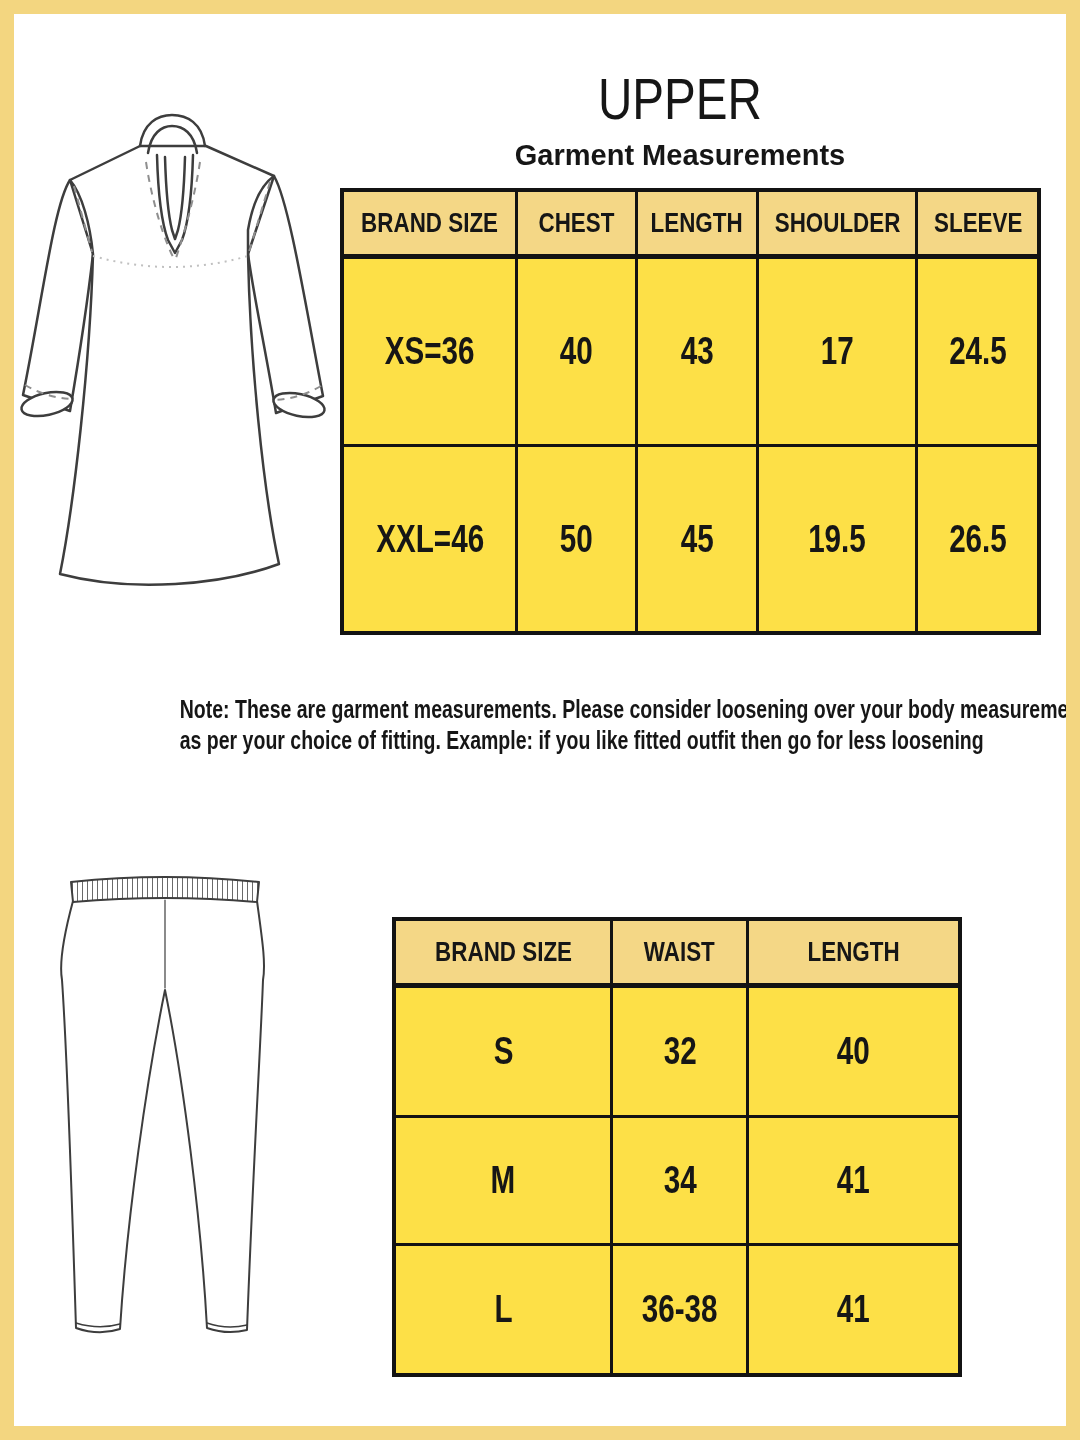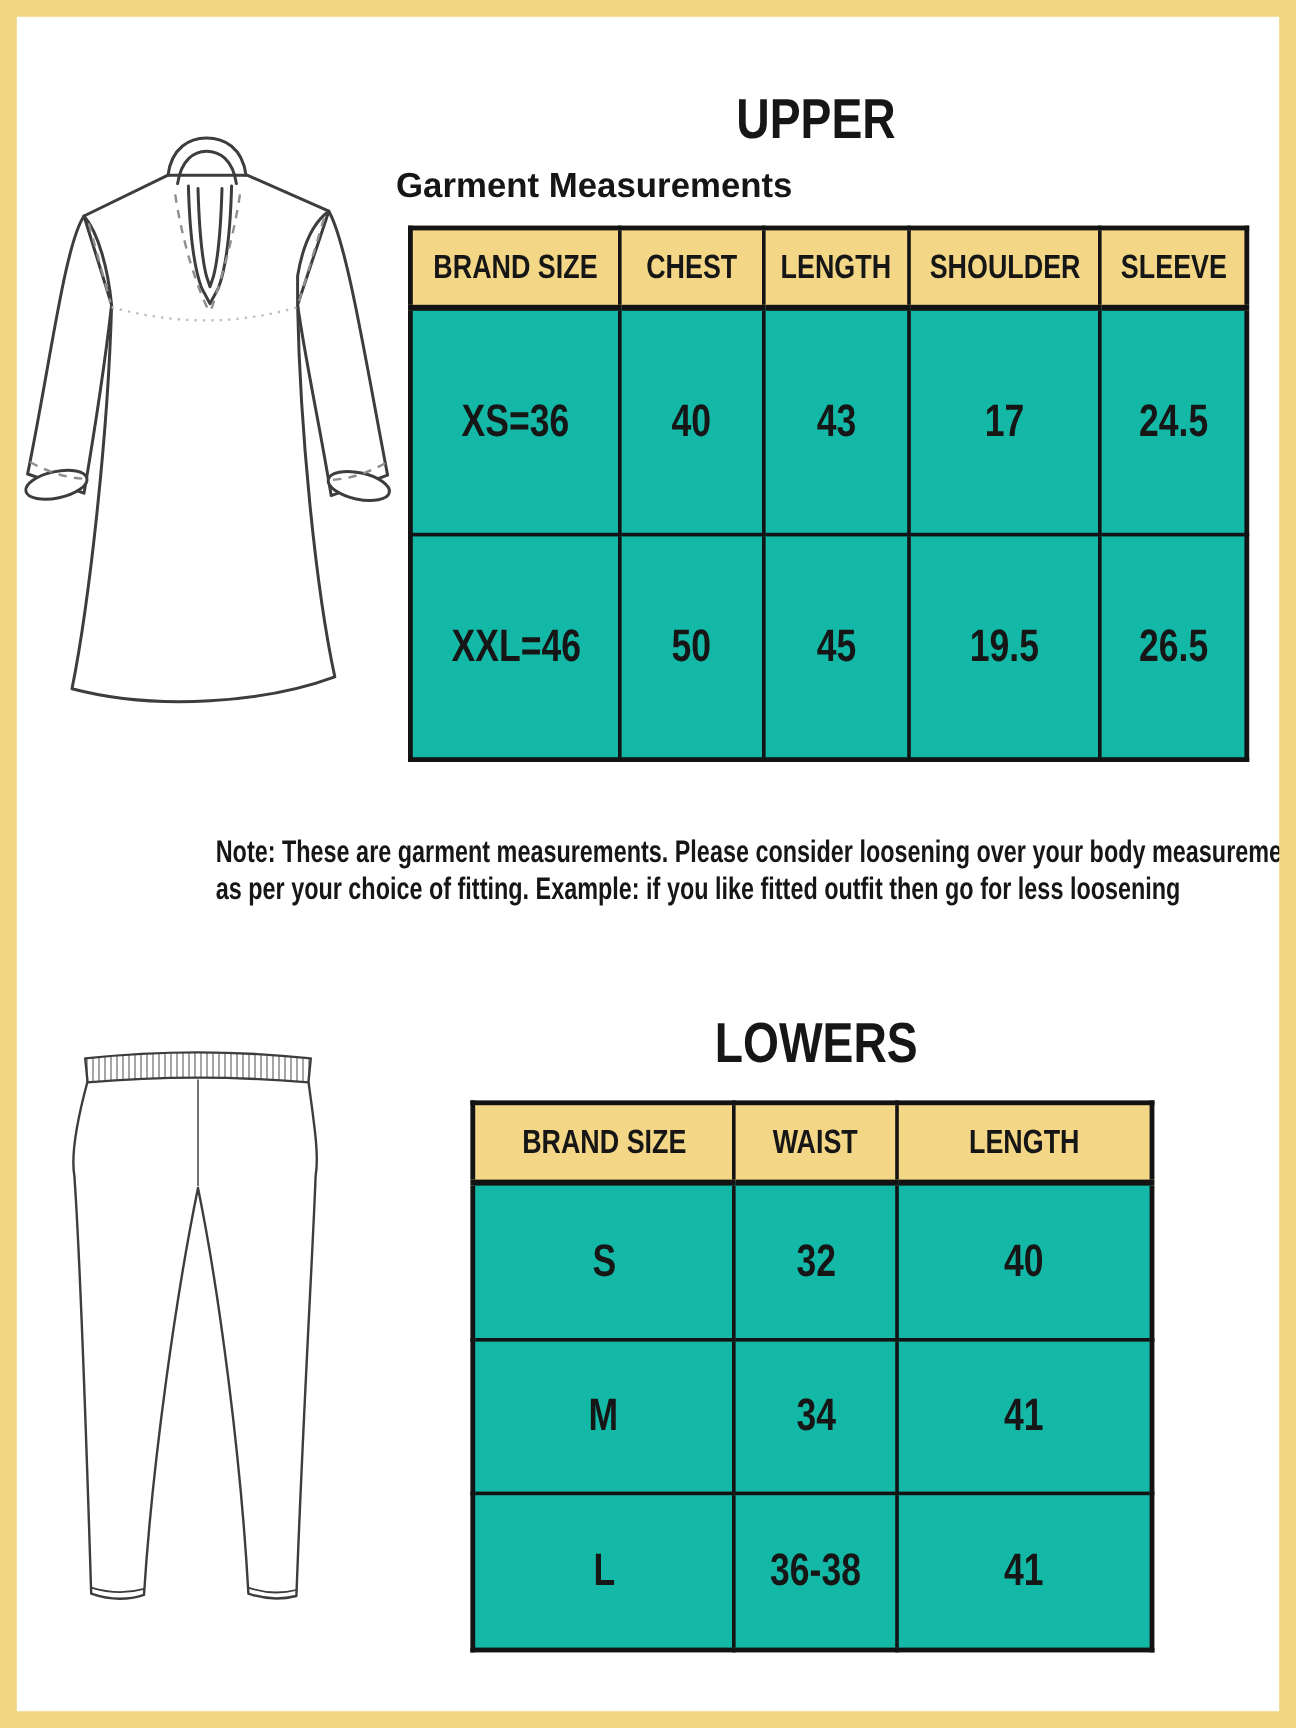--- a/index.html
+++ b/index.html
@@ -13,39 +13,39 @@
   .frame {
     position:absolute; inset:0;
     border:14px solid #f3d680;
     pointer-events:none; z-index:10;
   }
   .abs { position:absolute; }
 
   
   .big-title {
     left:330px; width:700px; text-align:center;
-    font-size:47px; line-height:58px; font-weight:bold; letter-spacing:0;
+    font-size:58px; line-height:58px; font-weight:normal; letter-spacing:0;
   }
   .sub-title {
-    left:330px; width:700px; 
+    left:330px; width:700px; text-align:center;
     font-size:29px; line-height:29px; font-weight:bold;
   }
   .cond { display:inline-block; transform:scaleX(0.82); transform-origin:50% 50%; white-space:nowrap; }
 
   
   .size-table {
     border-collapse:collapse; table-layout:fixed;
     width:100%; height:100%;
     background:#faedc6;
     text-decoration:underline;
   }
   .size-table, .size-table th, .size-table td { border:3px solid #131313; }
   .size-table { border-width:4px; }
   .size-table th { border-bottom-width:5px; background:#f4d786; }
-  .size-table td { background:#14b8a6; font-weight:bold; }
+  .size-table td { background:#fde047; font-weight:bold; }
   .size-table th, .size-table td { text-align:center; vertical-align:middle; padding:0; }
   .hv { display:inline-block; transform:scaleX(0.80); transform-origin:50% 50%; font-size:28px; white-space:nowrap; }
   .cv { display:inline-block; transform:scaleX(0.78); transform-origin:50% 50%; font-size:38px; white-space:nowrap; }
 
   .upper-table-wrap  { left:340px; top:188px; width:701px; height:447px; }
   .lower-table-wrap  { left:392px; top:917px; width:570px; height:460px; }
   .upper-table-wrap thead tr { height:66px; }
   .lower-table-wrap thead tr { height:66px; }
 
   
@@ -156,21 +156,20 @@
         <path fill="none" stroke-width="1.2" d="M110,32 L110,120"></path>
 
         <path fill="none" stroke-width="1.5" d="M21,455 Q44,462 65,456"></path>
         <path fill="none" stroke-width="1.5" d="M152,455 Q172,462 192,457"></path>
 
         <path fill="url(#rib)" stroke-width="2" d="M16,14 Q110,4 204,14 L202,34 Q110,26 18,34 Z"></path>
       </g>
     </svg>
   </div>
 
-  <h1 class="abs big-title" style="top:840px"><span class="cond">LOWERS</span></h1>
 
   <div class="abs lower-table-wrap">
     <table class="size-table">
       <colgroup>
         <col style="width:38.5%">
           <col style="width:24%">
           <col style="width:37.5%">
       </colgroup>
       <thead>
         <tr>

